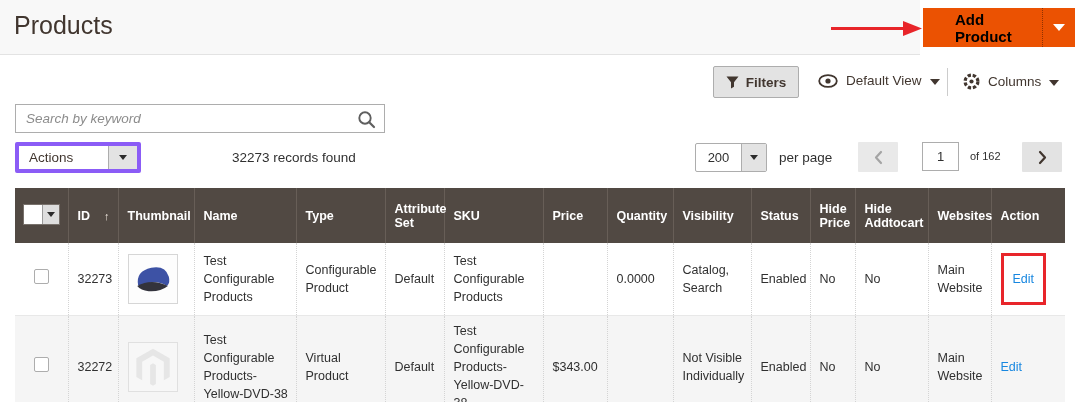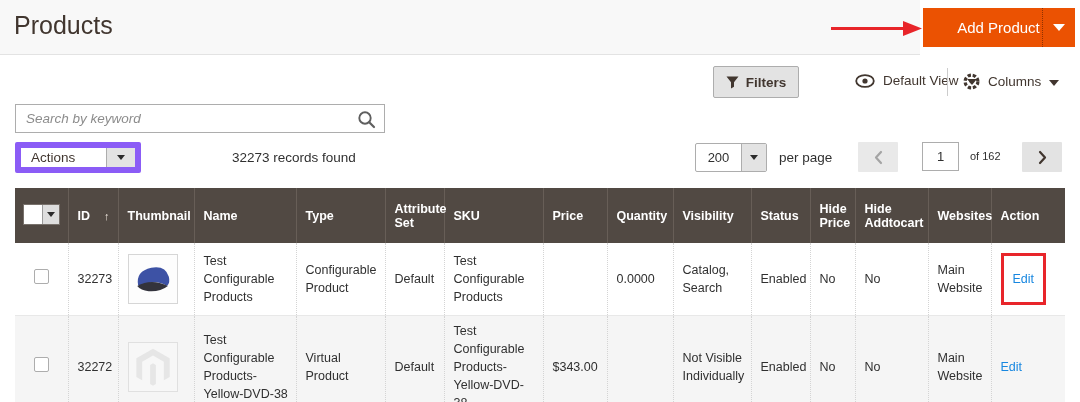--- a/index.html
+++ b/index.html
@@ -20,21 +20,21 @@
   .page-title {
     position: absolute; left: 14px; top: 11px;
     font-size: 25px; font-weight: 400; color: #41362f;
   }
   .add-product {
     position: absolute; left: 923px; top: 8px; width: 152px; height: 39px;
     background: #eb5202; display: flex; cursor: pointer;
   }
   .add-product-main {
     flex: 1; display: flex; align-items: center; justify-content: center;
-    color: #ffffff; font-weight: 400; font-size: 15px; padding-left: 32px;
+    color: #000000; font-weight: 700; font-size: 15px; padding-left: 32px;
   }
   .add-product-caret {
     width: 33px; border-left: 1px dotted rgba(0,0,0,0.38);
     display: flex; align-items: center; justify-content: center;
   }
   .caret-white {
     width: 0; height: 0;
     border-left: 6px solid transparent; border-right: 6px solid transparent;
     border-top: 7px solid #fff;
   }
@@ -45,21 +45,21 @@
     position: absolute; left: 713px; top: 66px; width: 86px; height: 32px;
     background: #e3e3e3; border: 1px solid #adadad; border-radius: 2px;
     display: flex; align-items: center; justify-content: center; gap: 7px;
     font-size: 13.5px; font-weight: 700; color: #41362f; cursor: pointer;
   }
   .view-control, .columns-control {
     position: absolute; top: 73px;
     display: flex; align-items: center; gap: 8px;
     font-size: 13.5px; color: #41362f; cursor: pointer;
   }
-  .view-control { left: 855px; }
+  .view-control { left: 818px; }
   .columns-control { left: 963px; }
   .caret-dark {
     width: 0; height: 0;
     border-left: 5px solid transparent; border-right: 5px solid transparent;
     border-top: 6px solid #41362f; margin-top: 2px;
   }
   .toolbar-divider {
     position: absolute; left: 947px; top: 68px; width: 1px; height: 28px;
     background: #ccc;
   }
@@ -73,21 +73,21 @@
     width: 100%; height: 100%; border: 0; outline: none; background: transparent;
     padding: 0 36px 0 10px; font-size: 13.5px; color: #303030;
     font-family: "Liberation Sans", sans-serif;
   }
   .search-input::placeholder { font-style: italic; color: #8c8c8c; opacity: 1; }
   .search-icon { position: absolute; right: 8px; top: 5px; cursor: pointer; }
 
   
   .actions-select {
     position: absolute; left: 15px; top: 142px; width: 126px; height: 31px;
-    border: 6px solid #8b5cf6; border-radius: 2px; background: #fff;
+    border: 4px solid #8b5cf6; border-radius: 2px; background: #fff;
     display: flex; cursor: pointer;
   }
   .actions-label {
     flex: 1; display: flex; align-items: center; padding-left: 10px;
     font-size: 13.5px; color: #41362f;
   }
   .select-caret-seg {
     width: 29px; background: #e3e3e3; border-left: 1px solid #adadad;
     display: flex; align-items: center; justify-content: center;
   }

